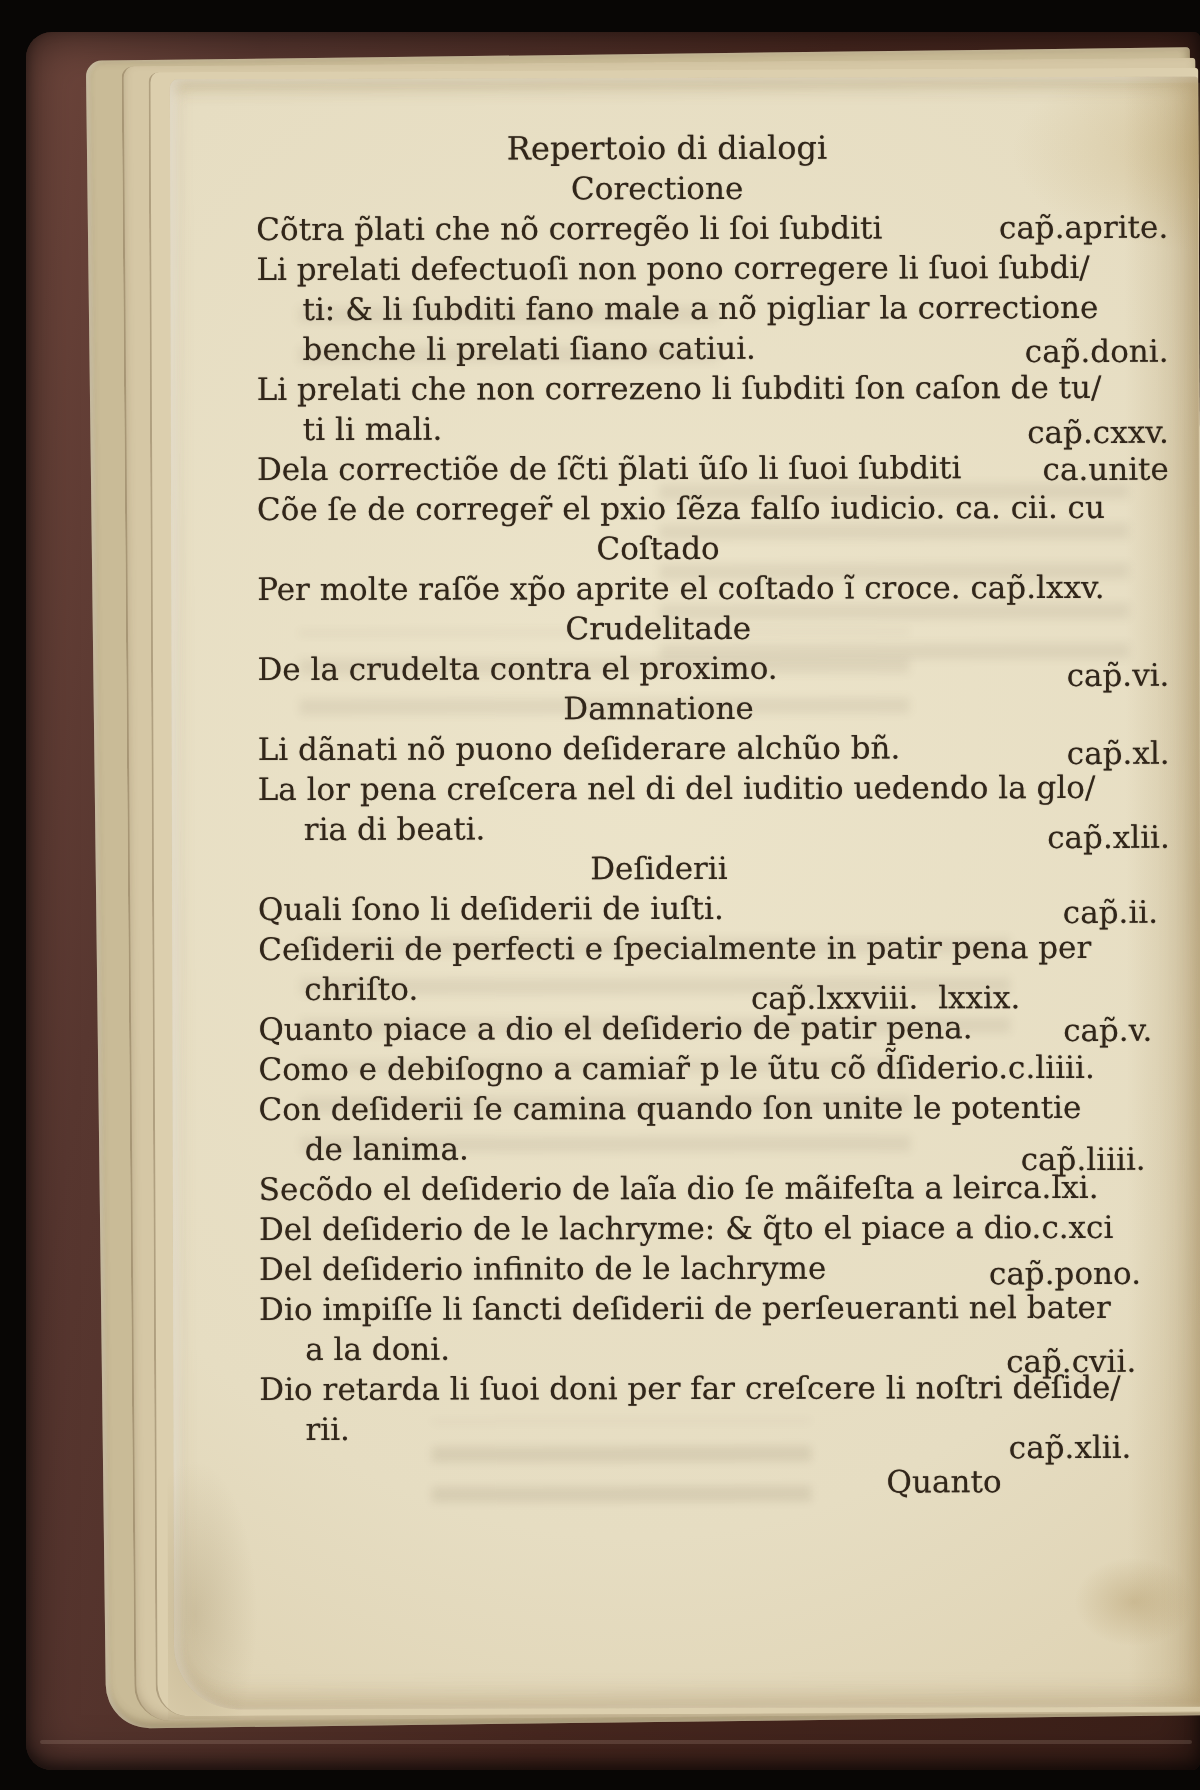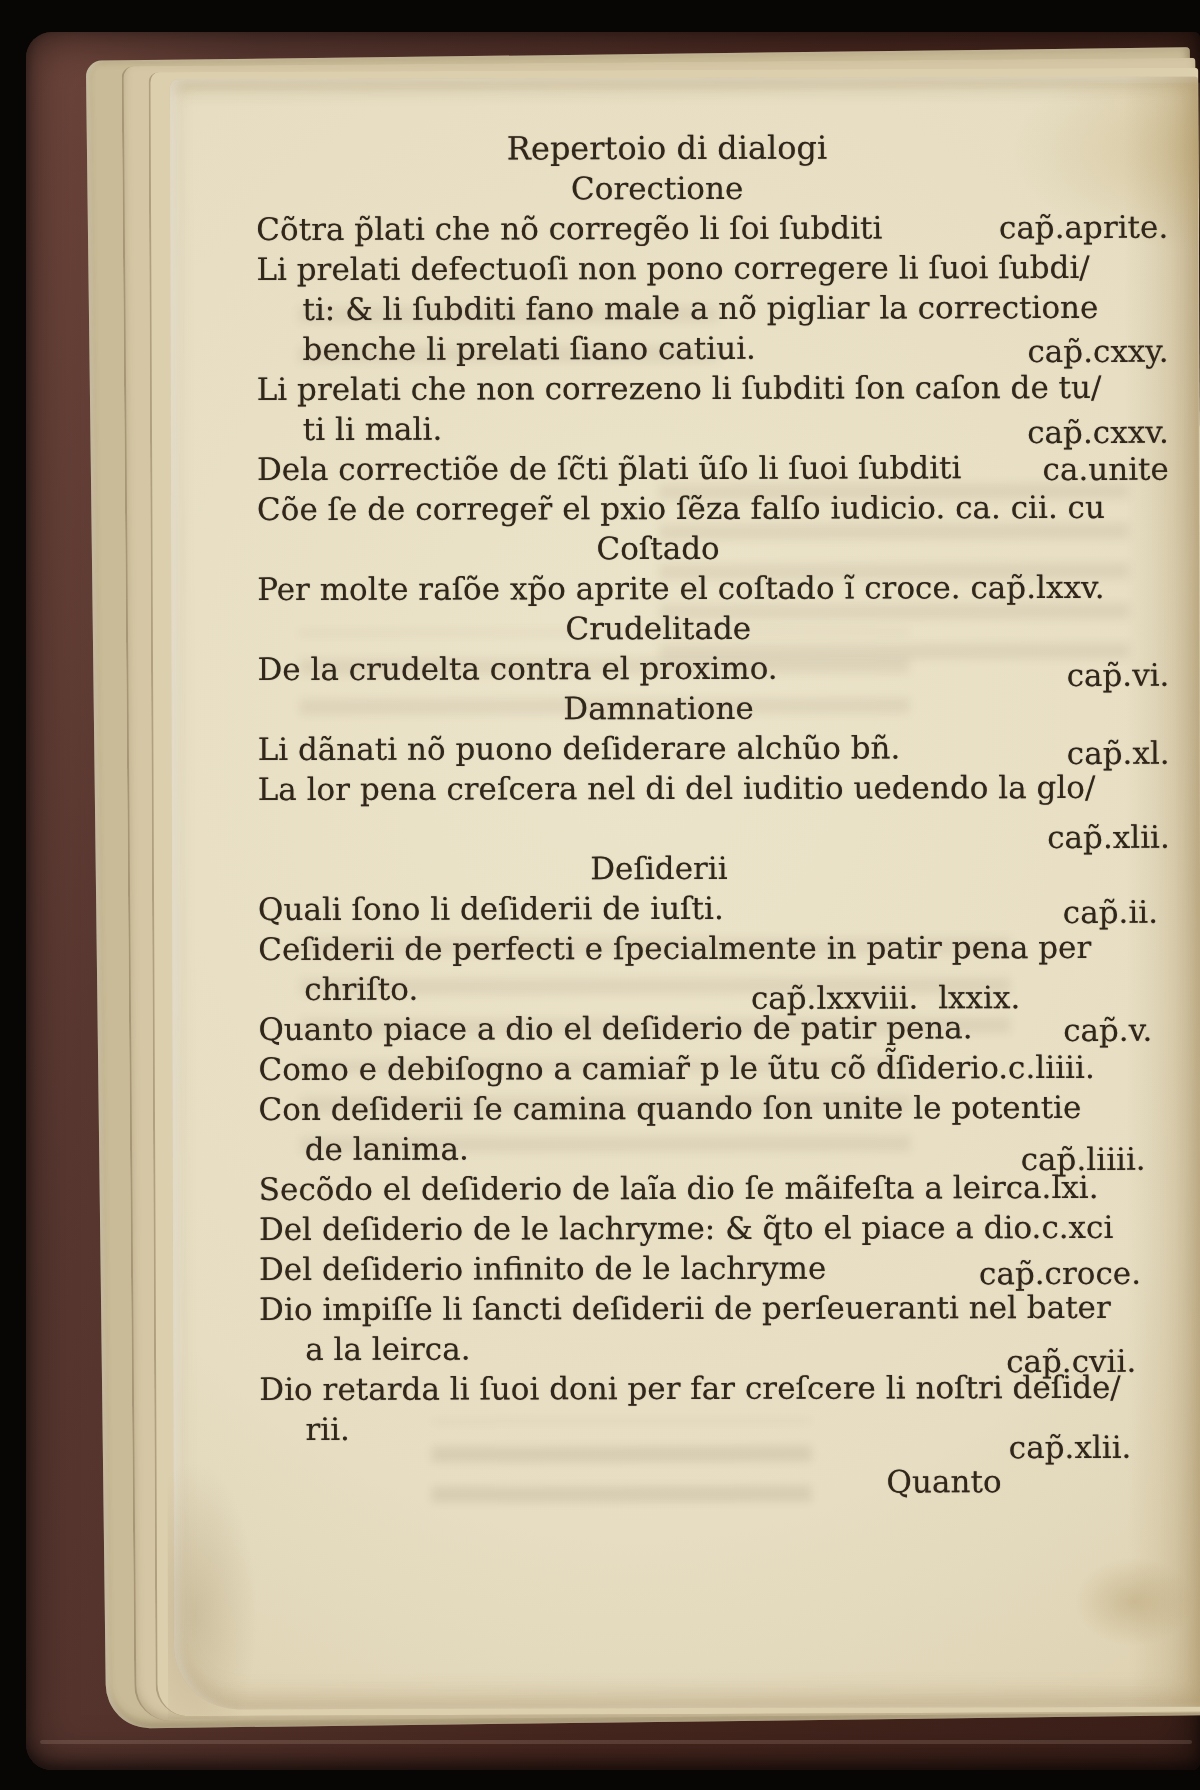--- a/index.html
+++ b/index.html
@@ -120,21 +120,21 @@
     <div class="row">
       <span class="t">Li prelati defectuoſi non pono corregere li ſuoi ſubdi/</span>
     </div>
 
     <div class="row ind">
       <span class="t">ti: &amp; li ſubditi fano male a nõ pigliar la correctione</span>
     </div>
 
     <div class="row ind">
       <span class="t">benche li prelati ſiano catiui.</span>
-      <span class="chap" style="--d:4px">cap̃.cxxy.</span>
+      <span class="chap" style="--d:4px">cap̃.doni.</span>
     </div>
 
     <div class="row">
       <span class="t">Li prelati che non correzeno li ſubditi ſon caſon de tu/</span>
     </div>
 
     <div class="row ind">
       <span class="t">ti li mali.</span>
       <span class="chap" style="--d:5px">cap̃.cxxv.</span>
     </div>
@@ -172,20 +172,21 @@
     <div class="row">
       <span class="t">Li dãnati nõ puono deſiderare alchũo bñ.</span>
       <span class="chap" style="--d:6px">cap̃.xl.</span>
     </div>
 
     <div class="row">
       <span class="t">La lor pena creſcera nel di del iuditio uedendo la glo/</span>
     </div>
 
     <div class="row ind">
+      <span class="t">ria di beati.</span>
       <span class="chap" style="--d:10px">cap̃.xlii.</span>
     </div>
 
     <div class="row head">
       <span class="t">Deſiderii</span>
     </div>
 
     <div class="row">
       <span class="t">Quali ſono li deſiderii de iuſti.</span>
       <span class="chap" style="--d:5px;--r:12px">cap̃.ii.</span>
@@ -221,29 +222,29 @@
     <div class="row">
       <span class="t">Secõdo el deſiderio de laĩa dio ſe mãifeſta a leirca.lxi.</span>
     </div>
 
     <div class="row">
       <span class="t">Del deſiderio de le lachryme: &amp; q̃to el piace a dio.c.xci</span>
     </div>
 
     <div class="row">
       <span class="t">Del deſiderio infinito de le lachryme</span>
-      <span class="chap" style="--d:6px;--r:30px">cap̃.croce.</span>
+      <span class="chap" style="--d:6px;--r:30px">cap̃.pono.</span>
     </div>
 
     <div class="row">
       <span class="t">Dio impiſſe li ſancti deſiderii de perſeueranti nel bater</span>
     </div>
 
     <div class="row ind">
-      <span class="t">a la leirca.</span>
+      <span class="t">a la doni.</span>
       <span class="chap" style="--d:14px;--r:35px">cap̃.cvii.</span>
     </div>
 
     <div class="row">
       <span class="t">Dio retarda li ſuoi doni per far creſcere li noſtri deſide/</span>
     </div>
 
     <div class="row ind">
       <span class="t">rii.</span>
       <span class="chap" style="--d:20px;--r:40px">cap̃.xlii.</span>

